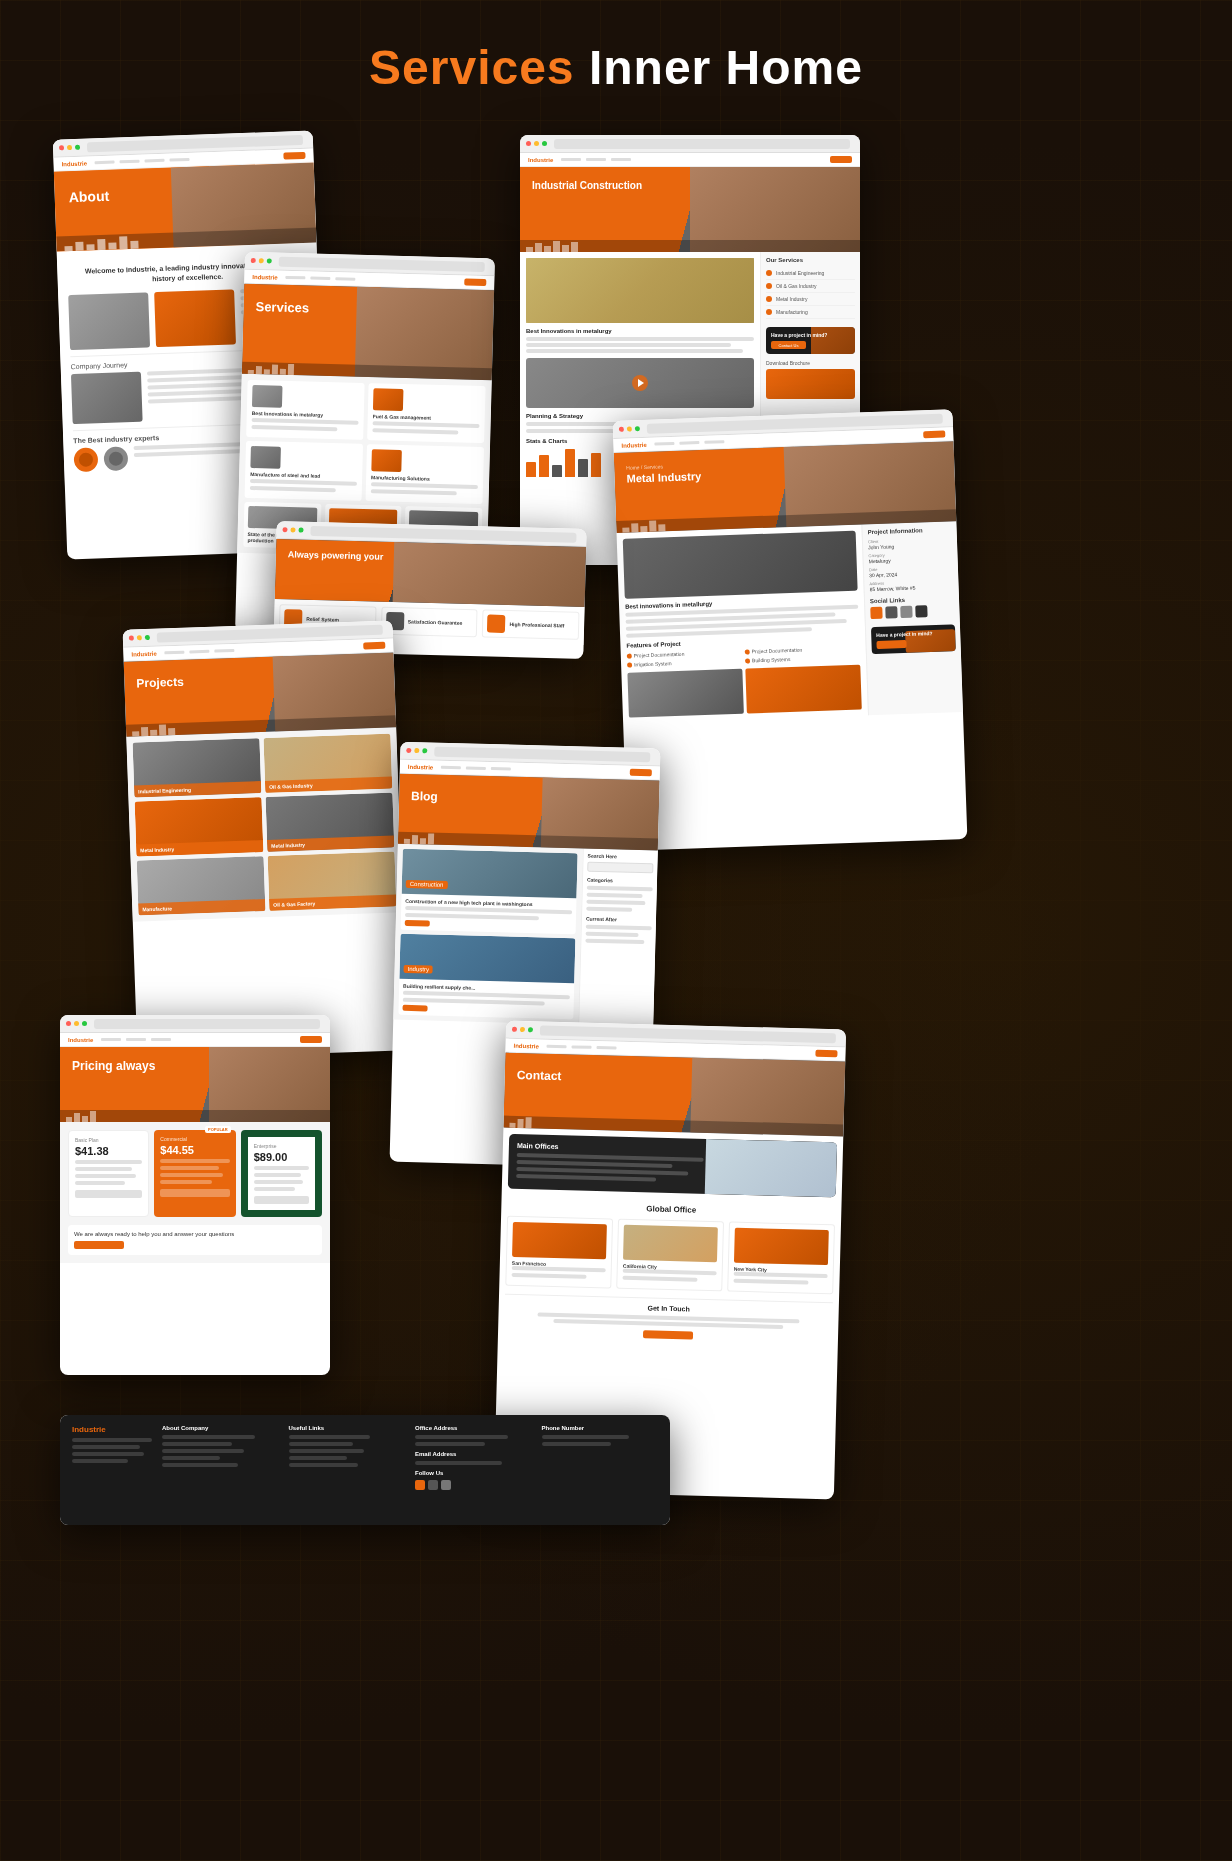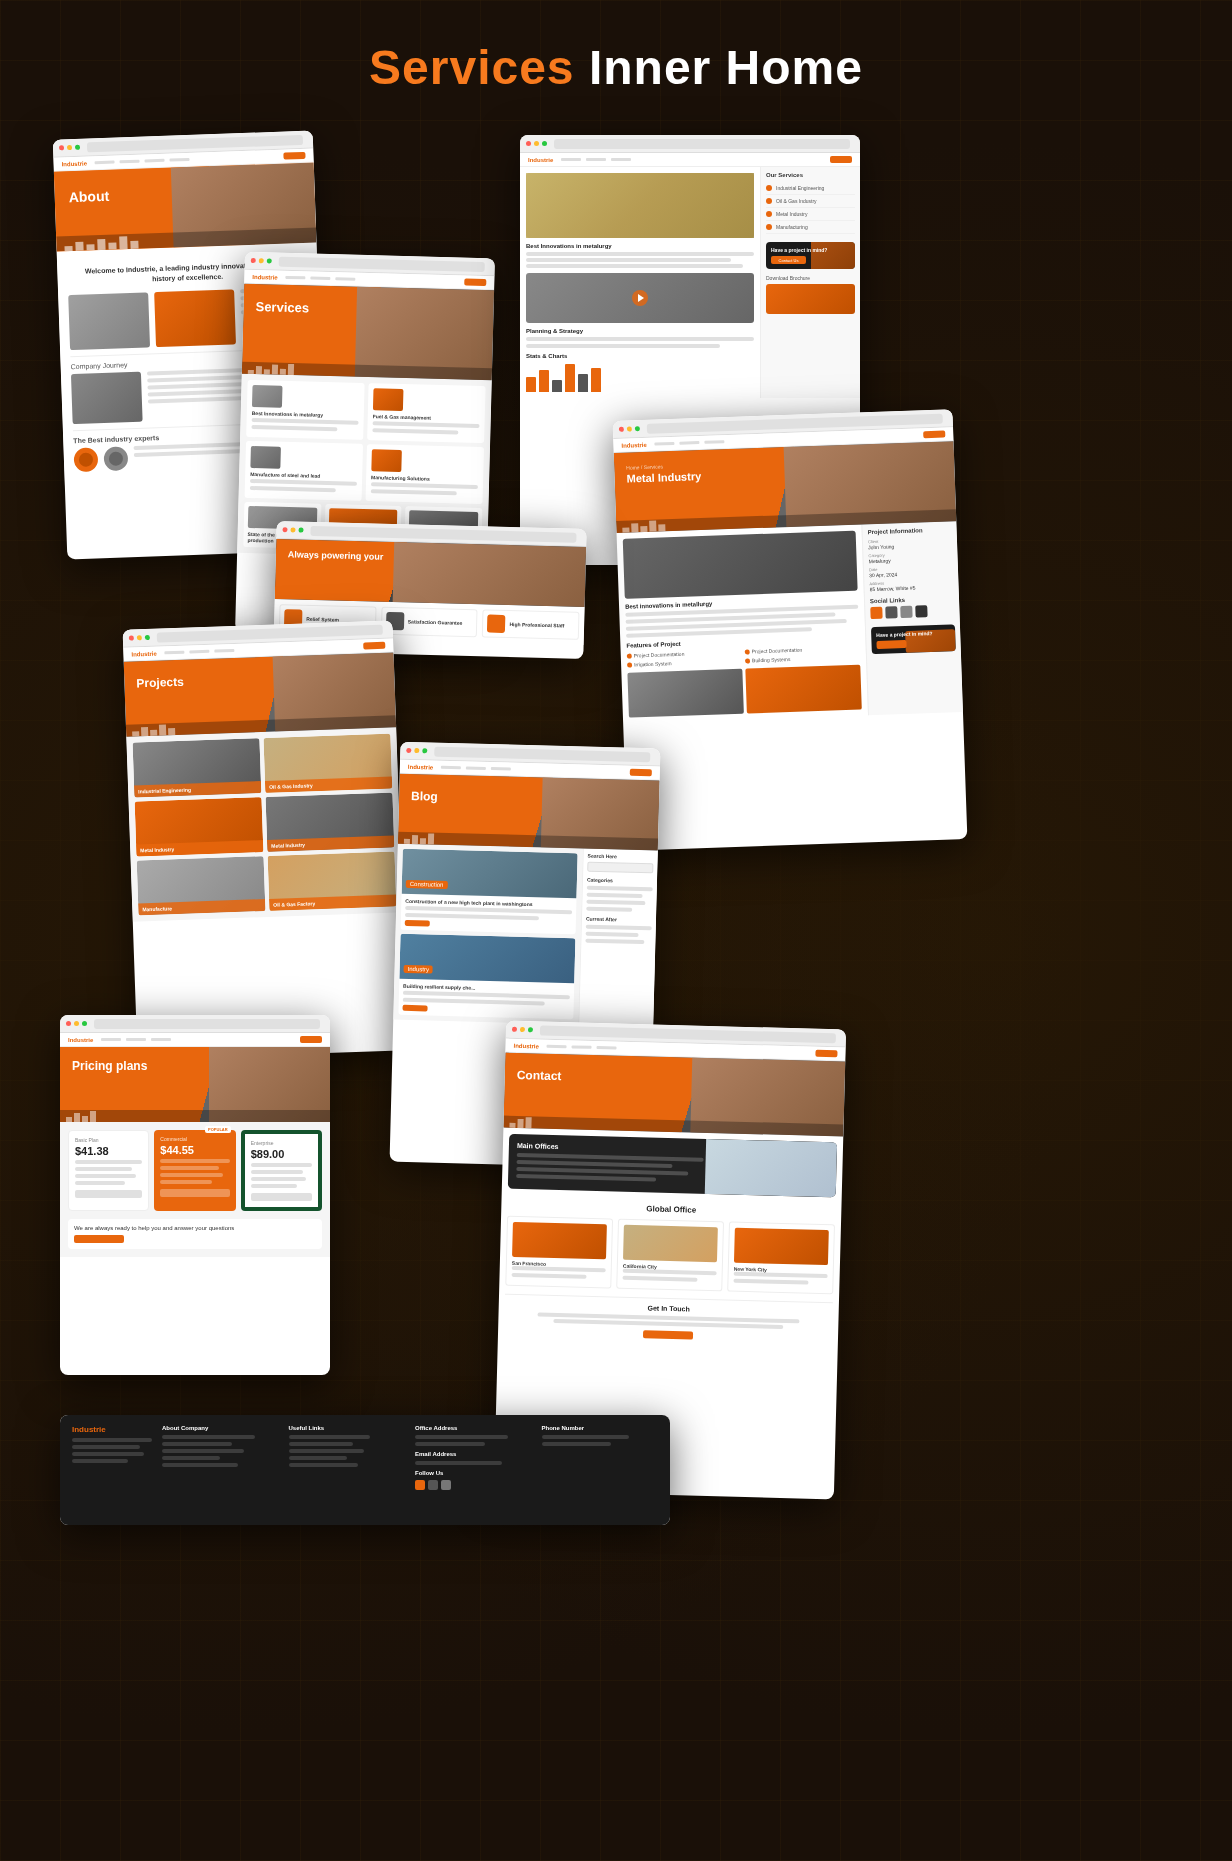--- a/index.html
+++ b/index.html
@@ -477,20 +477,33 @@
       <div class="mini-nav">
         <span class="nav-logo">Industrie</span>
         <div class="nav-links">
           <div class="nav-link-dot"></div>
           <div class="nav-link-dot"></div>
           <div class="nav-link-dot"></div>
         </div>
         <div class="nav-btn-mini"></div>
       </div>
 
+      <div style="height:85px;position:relative;overflow:hidden;background:#666;">
+        <div style="position:absolute;inset:0;background:linear-gradient(105deg,#e8660d 0%,#e8660d 50%,transparent 50%);"></div>
+        <div style="position:absolute;right:0;top:0;width:50%;height:100%;background:linear-gradient(135deg,#b08060,#8a6040);"></div>
+        <div style="position:relative;z-index:2;color:white;font-size:10px;font-weight:900;padding:12px 12px;line-height:1.3;">Industrial Construction</div>
+        <div style="position:absolute;bottom:0;left:0;right:0;height:12px;background:rgba(0,0,0,0.3);z-index:3;display:flex;align-items:flex-end;padding:0 6px;gap:2px;">
+          <div style="width:7px;height:5px;background:#fff;opacity:0.5;"></div>
+          <div style="width:7px;height:9px;background:#fff;opacity:0.5;"></div>
+          <div style="width:7px;height:6px;background:#fff;opacity:0.5;"></div>
+          <div style="width:7px;height:11px;background:#fff;opacity:0.5;"></div>
+          <div style="width:7px;height:7px;background:#fff;opacity:0.5;"></div>
+          <div style="width:7px;height:10px;background:#fff;opacity:0.5;"></div>
+        </div>
+      </div>
 
       <div style="display:flex;flex:1;">
 
         <div style="flex:1;padding:6px;">
 
           <div style="width:100%;height:65px;background:linear-gradient(135deg,#c5b080,#d4a060,#e8c070);border-radius:3px;margin-bottom:5px;position:relative;">
             <div style="position:absolute;inset:0;background:linear-gradient(135deg,rgba(200,180,100,0.8),rgba(150,130,60,0.8));"></div>
           </div>
 
           <div style="font-size:6px;font-weight:700;color:#222;margin-bottom:3px;">Best Innovations in metalurgy</div>
@@ -862,21 +875,21 @@
           <div class="nav-link-dot"></div>
           <div class="nav-link-dot"></div>
         </div>
         <div class="nav-btn-mini"></div>
       </div>
 
       <div style="height:75px;position:relative;overflow:hidden;background:#666;">
         <div style="position:absolute;inset:0;background:linear-gradient(105deg,#e8660d 0%,#e8660d 55%,transparent 55%);"></div>
         <div style="position:absolute;right:0;top:0;width:45%;height:100%;background:linear-gradient(135deg,#b08060,#8a6040);"></div>
         <div style="position:relative;z-index:2;color:white;padding:12px 12px;">
-          <div style="font-size:12px;font-weight:900;">Pricing plans</div>
+          <div style="font-size:12px;font-weight:900;">Pricing always</div>
         </div>
         <div style="position:absolute;bottom:0;left:0;right:0;height:12px;background:rgba(0,0,0,0.3);z-index:3;display:flex;align-items:flex-end;padding:0 6px;gap:2px;">
           <div style="width:6px;height:5px;background:#fff;opacity:0.5;"></div>
           <div style="width:6px;height:9px;background:#fff;opacity:0.5;"></div>
           <div style="width:6px;height:6px;background:#fff;opacity:0.5;"></div>
           <div style="width:6px;height:11px;background:#fff;opacity:0.5;"></div>
         </div>
       </div>
 
       <div style="padding:8px;background:#f5f5f5;">
@@ -897,21 +910,21 @@
             <div style="position:absolute;top:-4px;right:5px;background:#fff;color:#e8660d;font-size:4px;font-weight:700;padding:1px 3px;border-radius:2px;">POPULAR</div>
             <div style="font-size:5px;color:rgba(255,255,255,0.8);margin-bottom:2px;">Commercial</div>
             <div style="font-size:11px;font-weight:900;color:#fff;">$44.55</div>
             <div class="content-text-line" style="width:100%;margin-top:3px;background:rgba(255,255,255,0.3);"></div>
             <div class="content-text-line" style="width:85%;background:rgba(255,255,255,0.3);"></div>
             <div class="content-text-line" style="width:90%;background:rgba(255,255,255,0.3);"></div>
             <div class="content-text-line" style="width:75%;background:rgba(255,255,255,0.3);"></div>
             <div style="width:100%;height:8px;background:rgba(255,255,255,0.3);border-radius:2px;margin-top:5px;"></div>
           </div>
 
-          <div style="background:#fff;border-radius:4px;padding:6px;border:4px solid #14532d;">
+          <div style="background:#fff;border-radius:4px;padding:6px;border:7px solid #14532d;">
             <div style="font-size:5px;color:#888;margin-bottom:2px;">Enterprise</div>
             <div style="font-size:11px;font-weight:900;color:#222;">$89.00</div>
             <div class="content-text-line" style="width:100%;margin-top:3px;"></div>
             <div class="content-text-line" style="width:85%;"></div>
             <div class="content-text-line" style="width:90%;"></div>
             <div class="content-text-line" style="width:75%;"></div>
             <div style="width:100%;height:8px;background:#e0e0e0;border-radius:2px;margin-top:5px;"></div>
           </div>
         </div>
 

